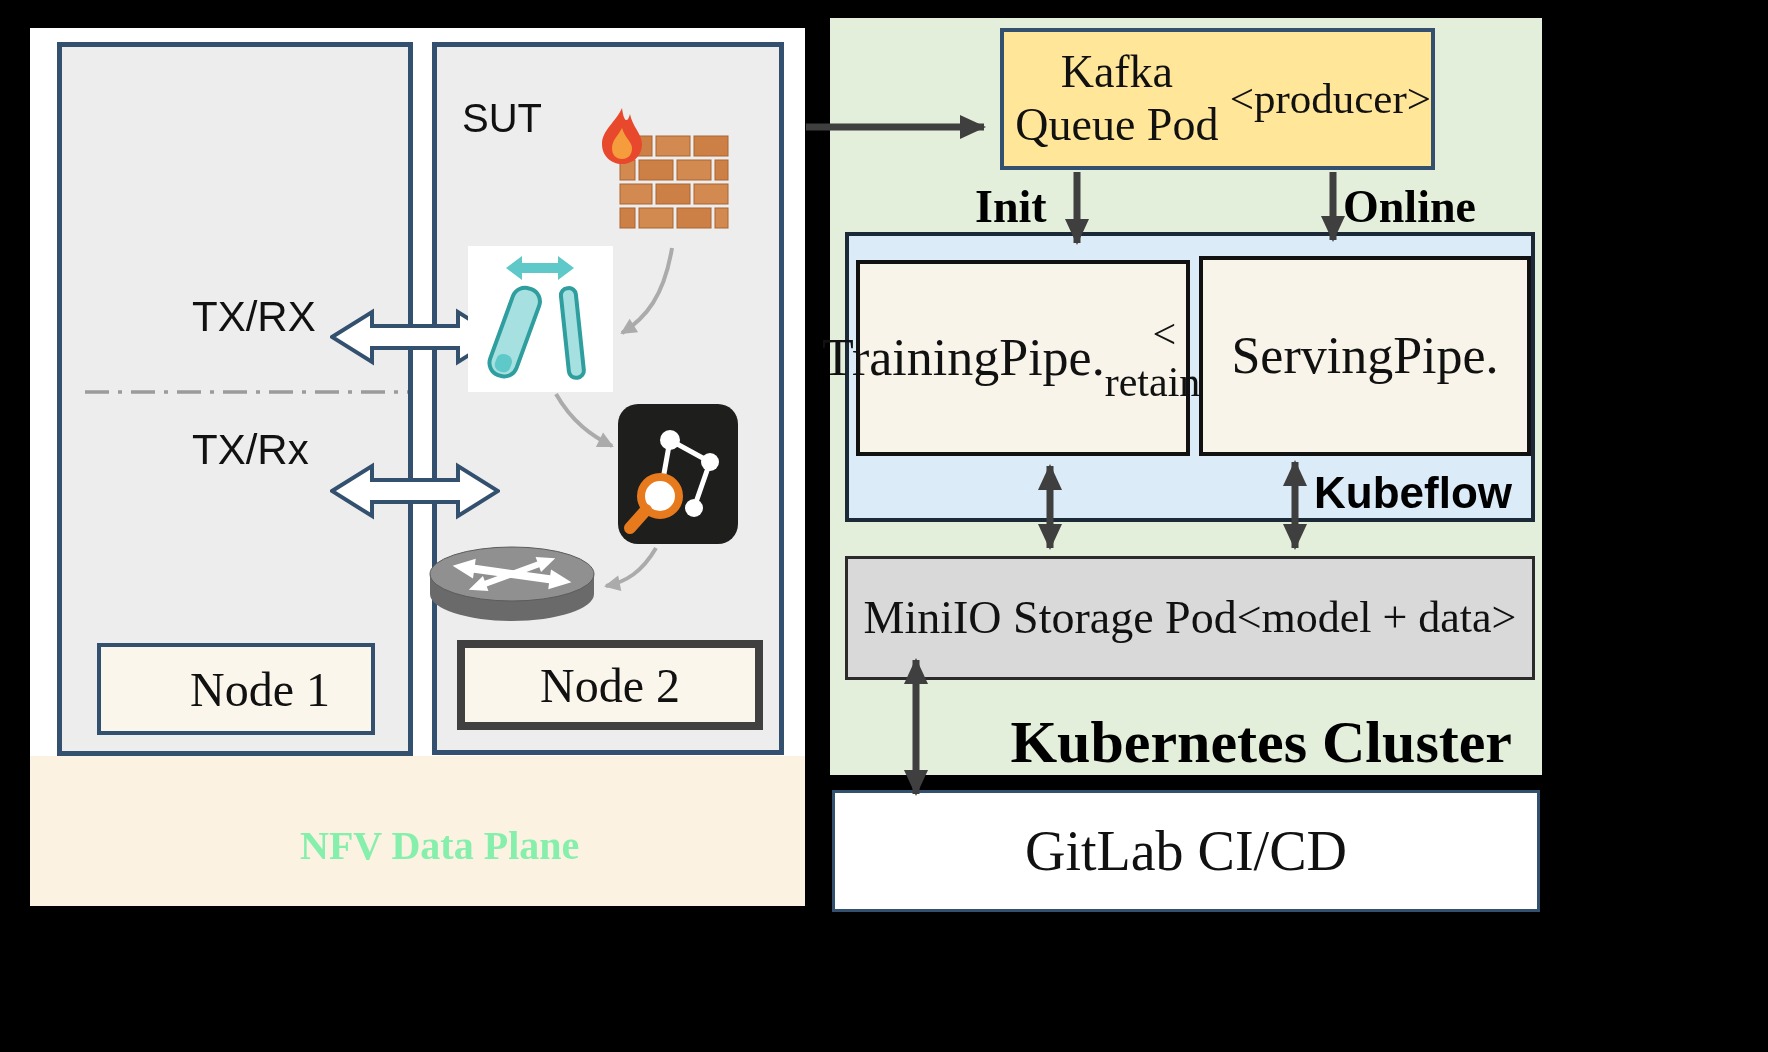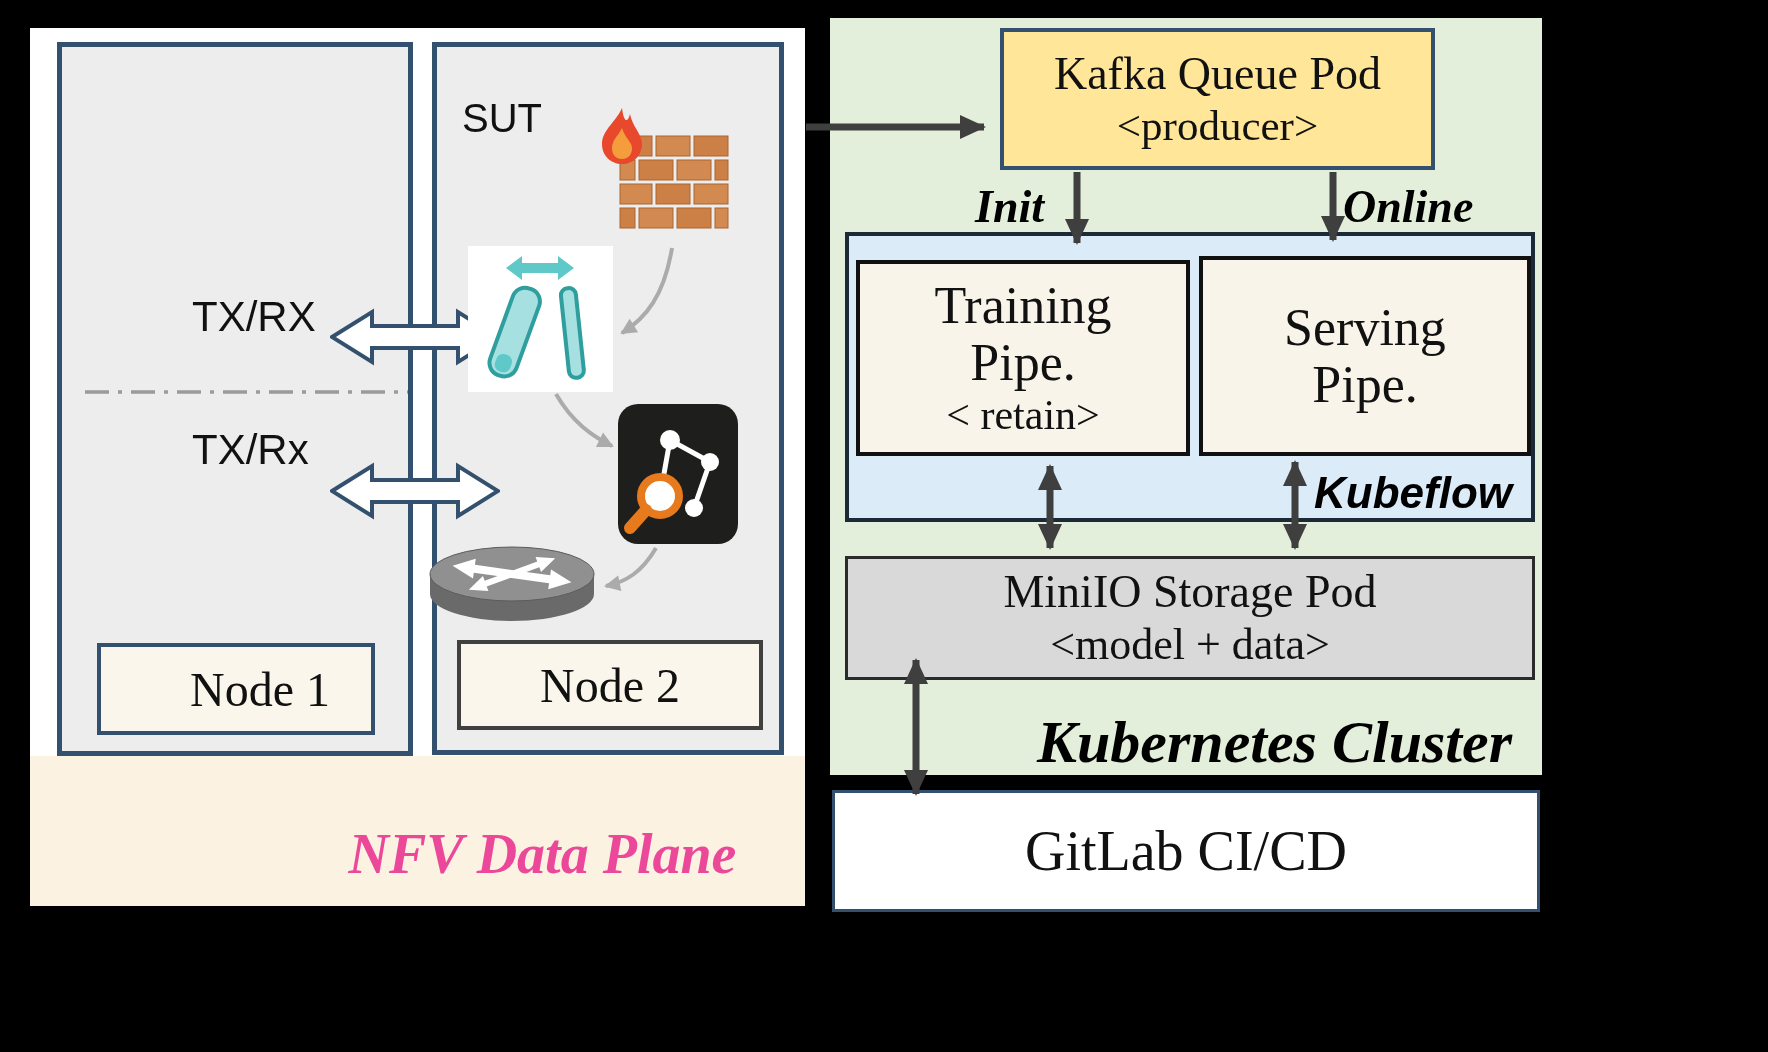--- a/index.html
+++ b/index.html
@@ -6,25 +6,25 @@
   html,body { background:#000; }
   body {
     width:1768px; height:1052px;
     font-family:"Liberation Serif", serif;
     color:#111;
   }
   .canvas { position:relative; width:1768px; height:1052px; background:#000; overflow:hidden; }
   .abs { position:absolute; }
   .sans { font-family:"Liberation Sans", sans-serif; }
   .center-col {
-    display:flex; flex-direction:column;
+    display:flex; 
     align-items:center; justify-content:center;
     text-align:center;
   }
-  .bold { font-weight:bold;font-style:italic; }
+  .bold { font-weight:bold; }
   svg { display:block; }
 </style>
 </head>
 <body>
 
 <div class="canvas">
 
   <div class="abs" style="left:30px; top:28px; width:775px; height:878px; background:#ffffff;"></div>
   <div class="abs" style="left:30px; top:756px; width:775px; height:150px; background:#fcf2e2;"></div>
 
@@ -102,25 +102,25 @@
       </g>
       <g transform="rotate(-20 86 36)">
         <polygon points="40,36 58,28 58,33 114,33 114,28 132,36 114,44 114,39 58,39 58,44"></polygon>
       </g>
     </g>
   </svg>
 
   <div class="abs center-col" style="left:97px; top:643px; width:278px; height:92px; background:#fbf6eb; border:4px solid #33506e;padding-left:48px;">
     <span style="font-size:48px;">Node 1</span>
   </div>
-  <div class="abs center-col" style="left:457px; top:640px; width:306px; height:90px; background:#fbf6eb; border:4px solid #404040;">
+  <div class="abs center-col" style="left:457px; top:640px; width:306px; height:90px; background:#fbf6eb; border:8px solid #404040;">
     <span style="font-size:48px;">Node 2</span>
   </div>
 
-  <div class="abs bold" style="left:300px; top:822px; width:485px; font-size:56px; text-align:center; color:#ec4899;">NFV Data Plane</div>
+  <div class="abs bold" style="left:300px; top:822px; width:485px; font-size:40px; text-align:left; color:#86efac;">NFV Data Plane</div>
 
   <div class="abs" style="left:830px; top:18px; width:712px; height:757px; background:#e3efda;"></div>
 
 
   <div class="abs center-col" style="left:1000px; top:28px; width:435px; height:142px; background:#ffe699; border:4px solid #33506e;">
     <div style="font-size:46px; line-height:1.15;">Kafka Queue Pod</div>
     <div style="font-size:43px; line-height:1.15;">&lt;producer&gt;</div>
   </div>
 
   <div class="abs bold" style="left:975px; top:180px; font-size:46px; color:#000;">Init</div>

